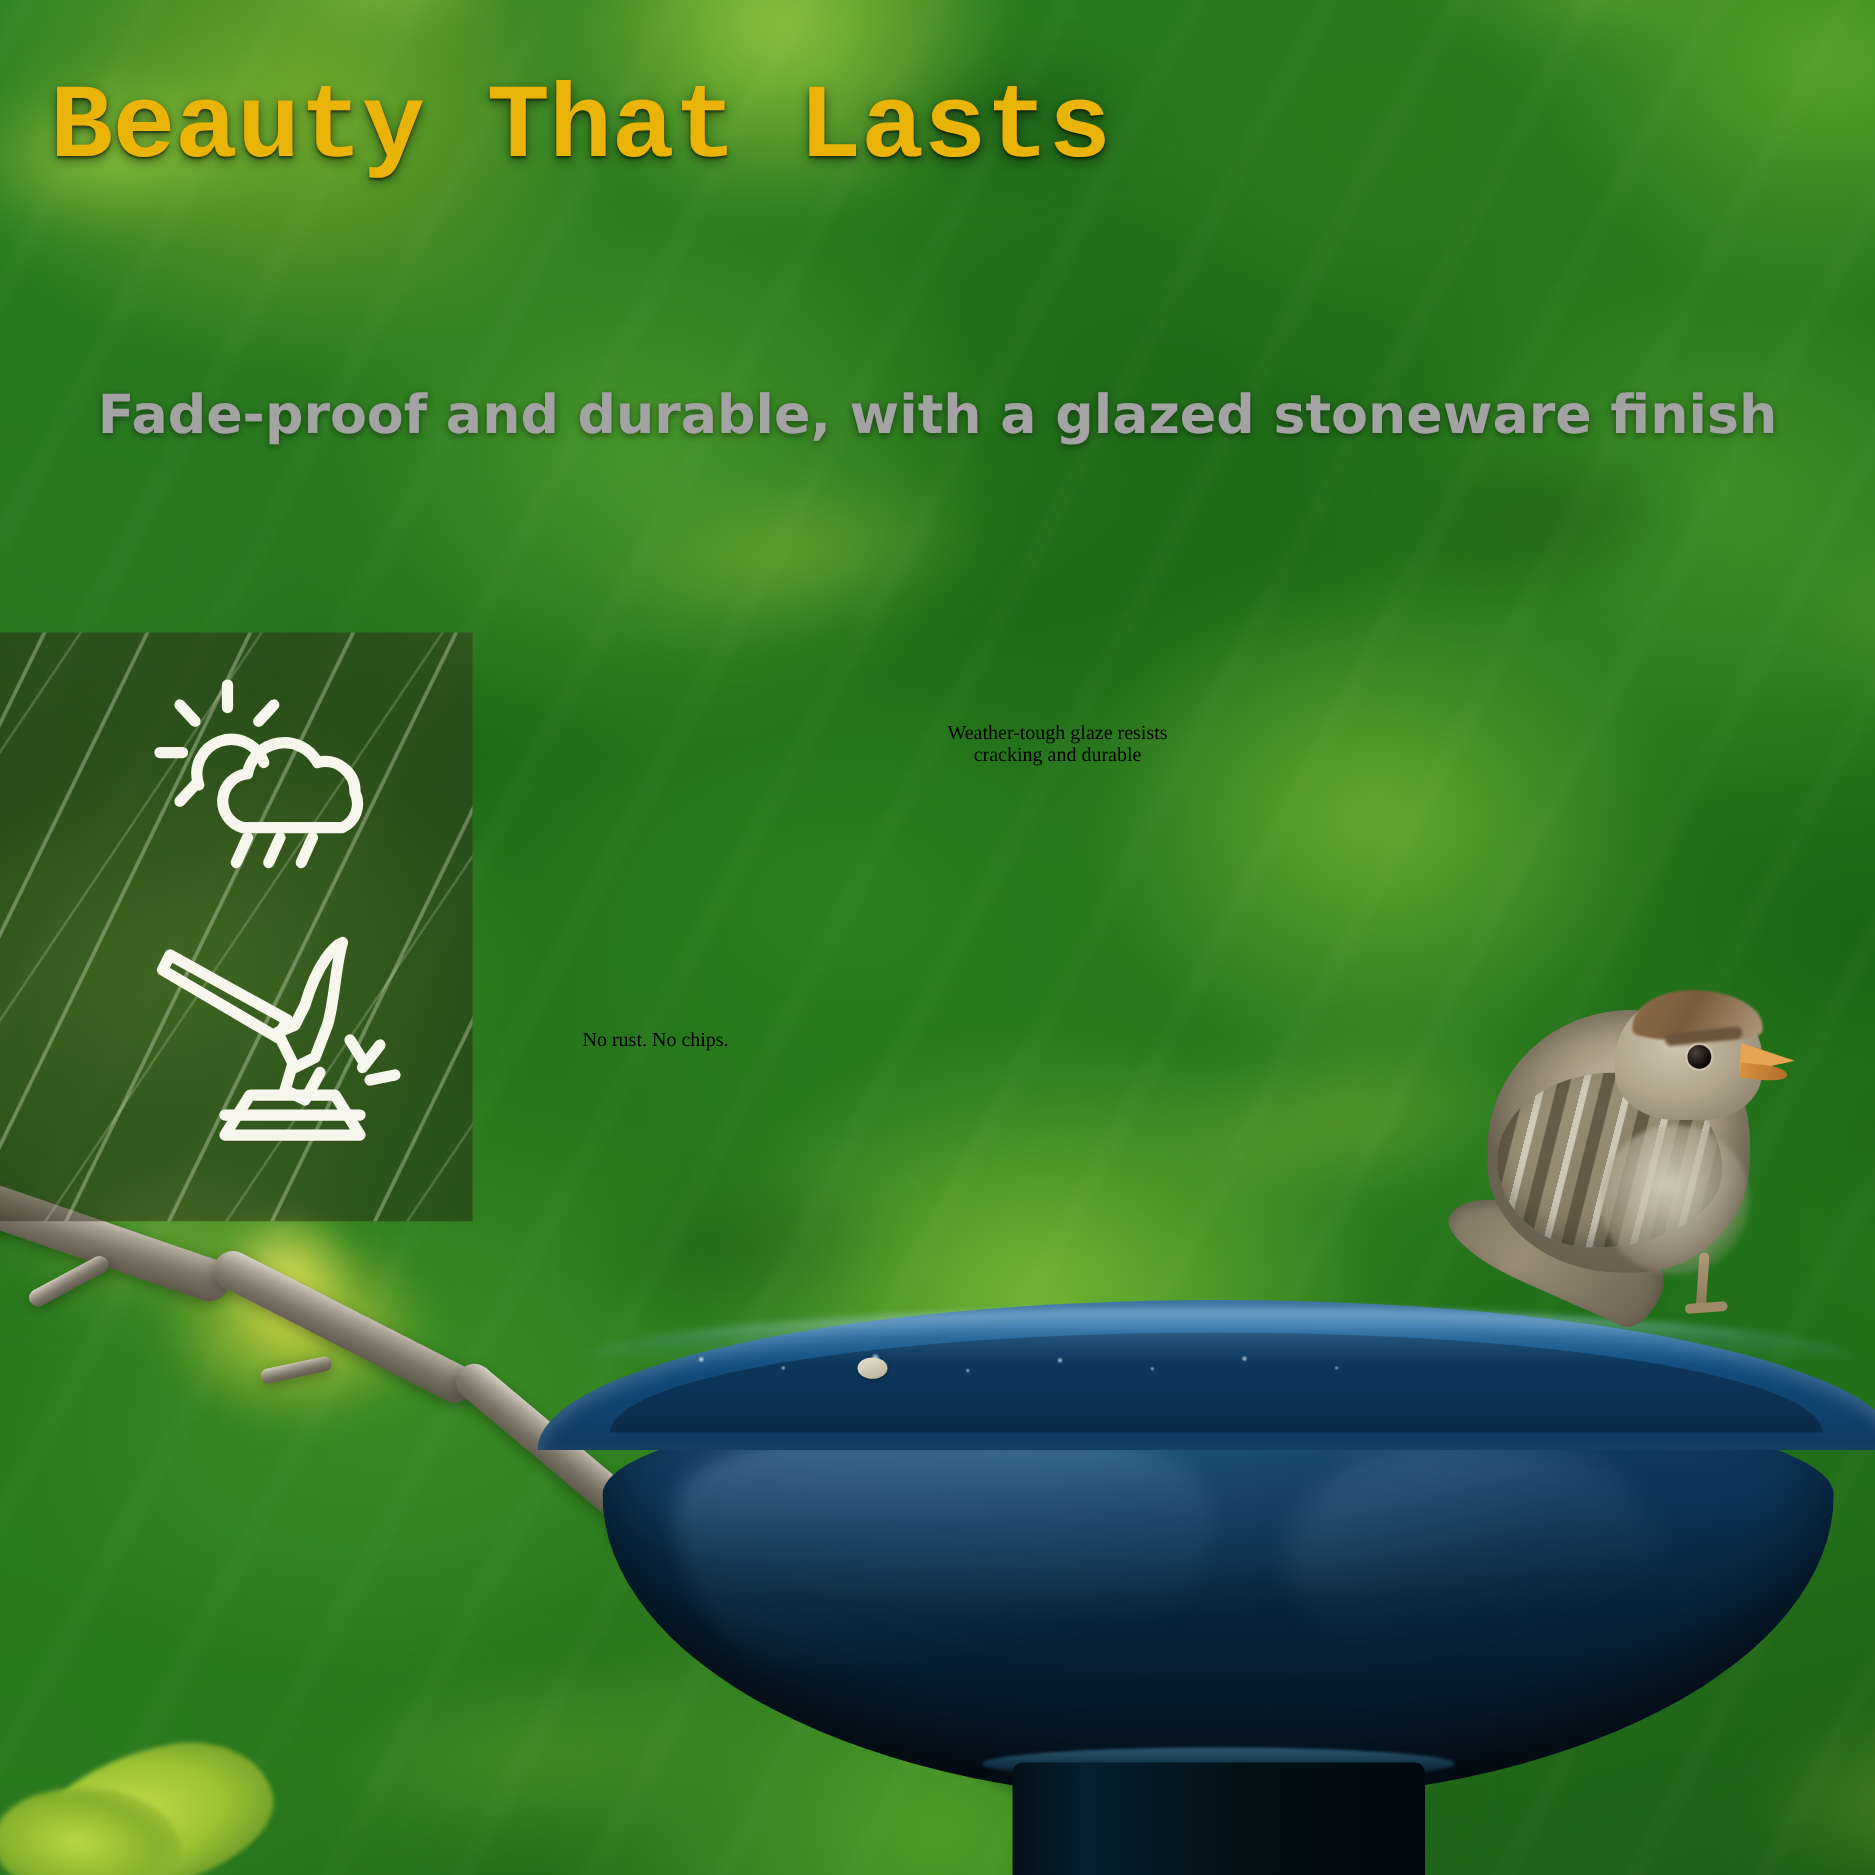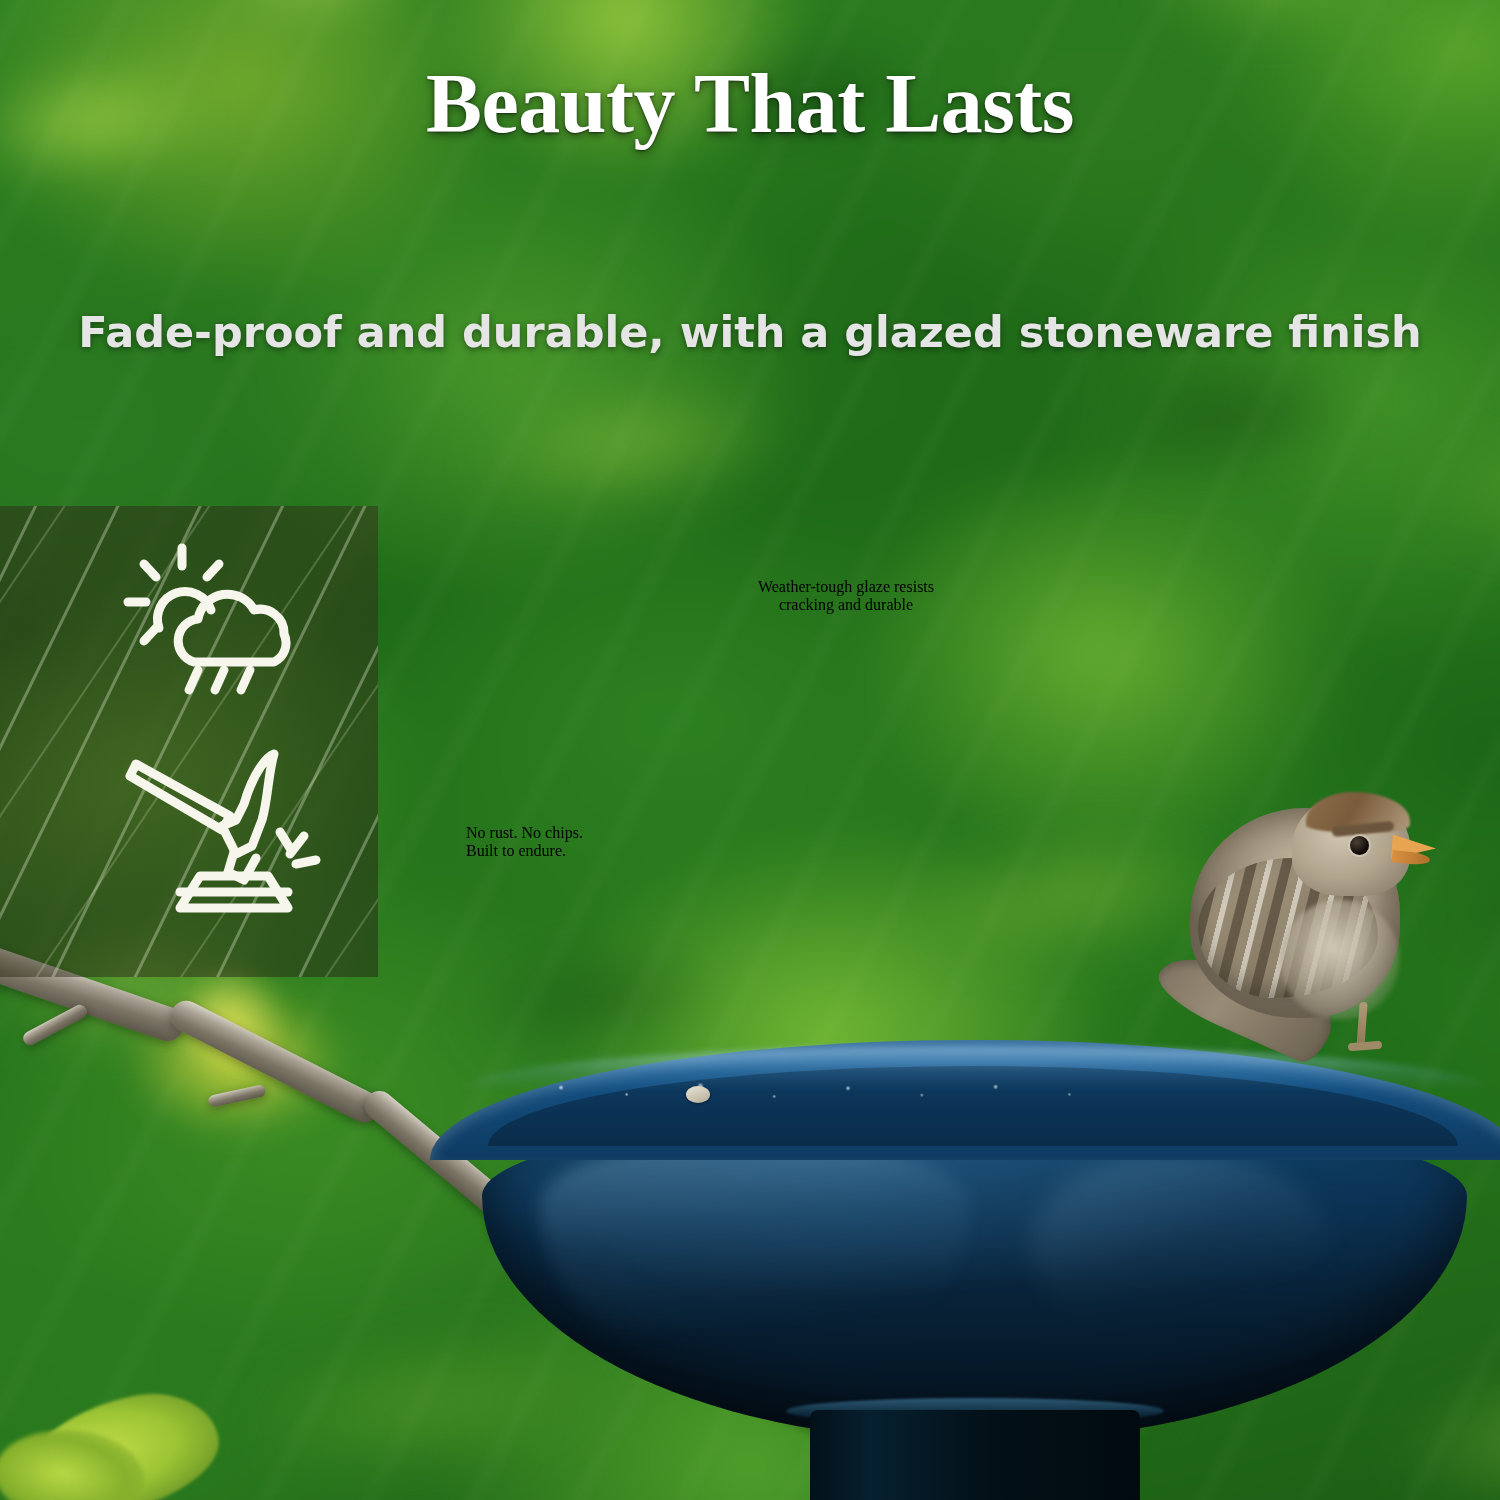--- a/index.html
+++ b/index.html
@@ -269,40 +269,40 @@
     position:absolute; inset:0;
     background:repeating-linear-gradient(124deg,
       rgba(255,255,255,0) 0px, rgba(255,255,255,0) 52px,
       rgba(238,246,215,.20) 53px, rgba(238,246,215,.20) 54px,
       rgba(255,255,255,0) 55px, rgba(255,255,255,0) 120px);
   }
 
   
   .headline{
     position:absolute; left:0; right:0; top:62px;
-    text-align:center;
-    font-family:Liberation Serif, serif;
+    text-align:left;
+    font-family:Liberation Mono, monospace;
     font-weight:bold;
     font-size:84px;
     line-height:.99;
     letter-spacing:-.5px;
-    color:#ffffff;
+    color:#eab308;
     text-shadow:0 3px 9px rgba(0,0,0,.48), 0 1px 2px rgba(0,0,0,.5);
     padding:0 40px;
   }
   .headline .l2{ font-size:88px; letter-spacing:-1px; }
 
   .subtitle{
     position:absolute; left:0; right:0; top:306px;
     text-align:center;
     font-family:"DejaVu Sans", sans-serif;
     font-weight:bold;
     font-size:43px;
     line-height:1.22;
-    color:#e5e5e5;
+    color:#a3a3a3;
     text-shadow:0 2px 6px rgba(0,0,0,.45);
     padding:0 44px;
   }
 
   .icon-weather{ position:absolute; left:118px; top:540px; width:240px; height:170px; }
   .icon-hammer { position:absolute; left:118px; top:748px; width:240px; height:170px; }
   .txt-weather { position:absolute; left:466px; top:578px; width:760px;text-align:center; }
   .txt-durable { position:absolute; left:466px; top:788px; width:760px;margin-top:36px; }
 </style>
 </head>
@@ -417,16 +417,15 @@
     </svg>
   </div>
 
   <div class="txt-weather">
     <div class="ftext">Weather-tough glaze resists</div>
     <div class="ftext">cracking and durable</div>
   </div>
 
   <div class="txt-durable">
     <div class="ftext">No rust. No chips.</div>
-    <div class="ftext">Built to endure.</div>
   </div>
 
 </div>
 
 </body></html>

